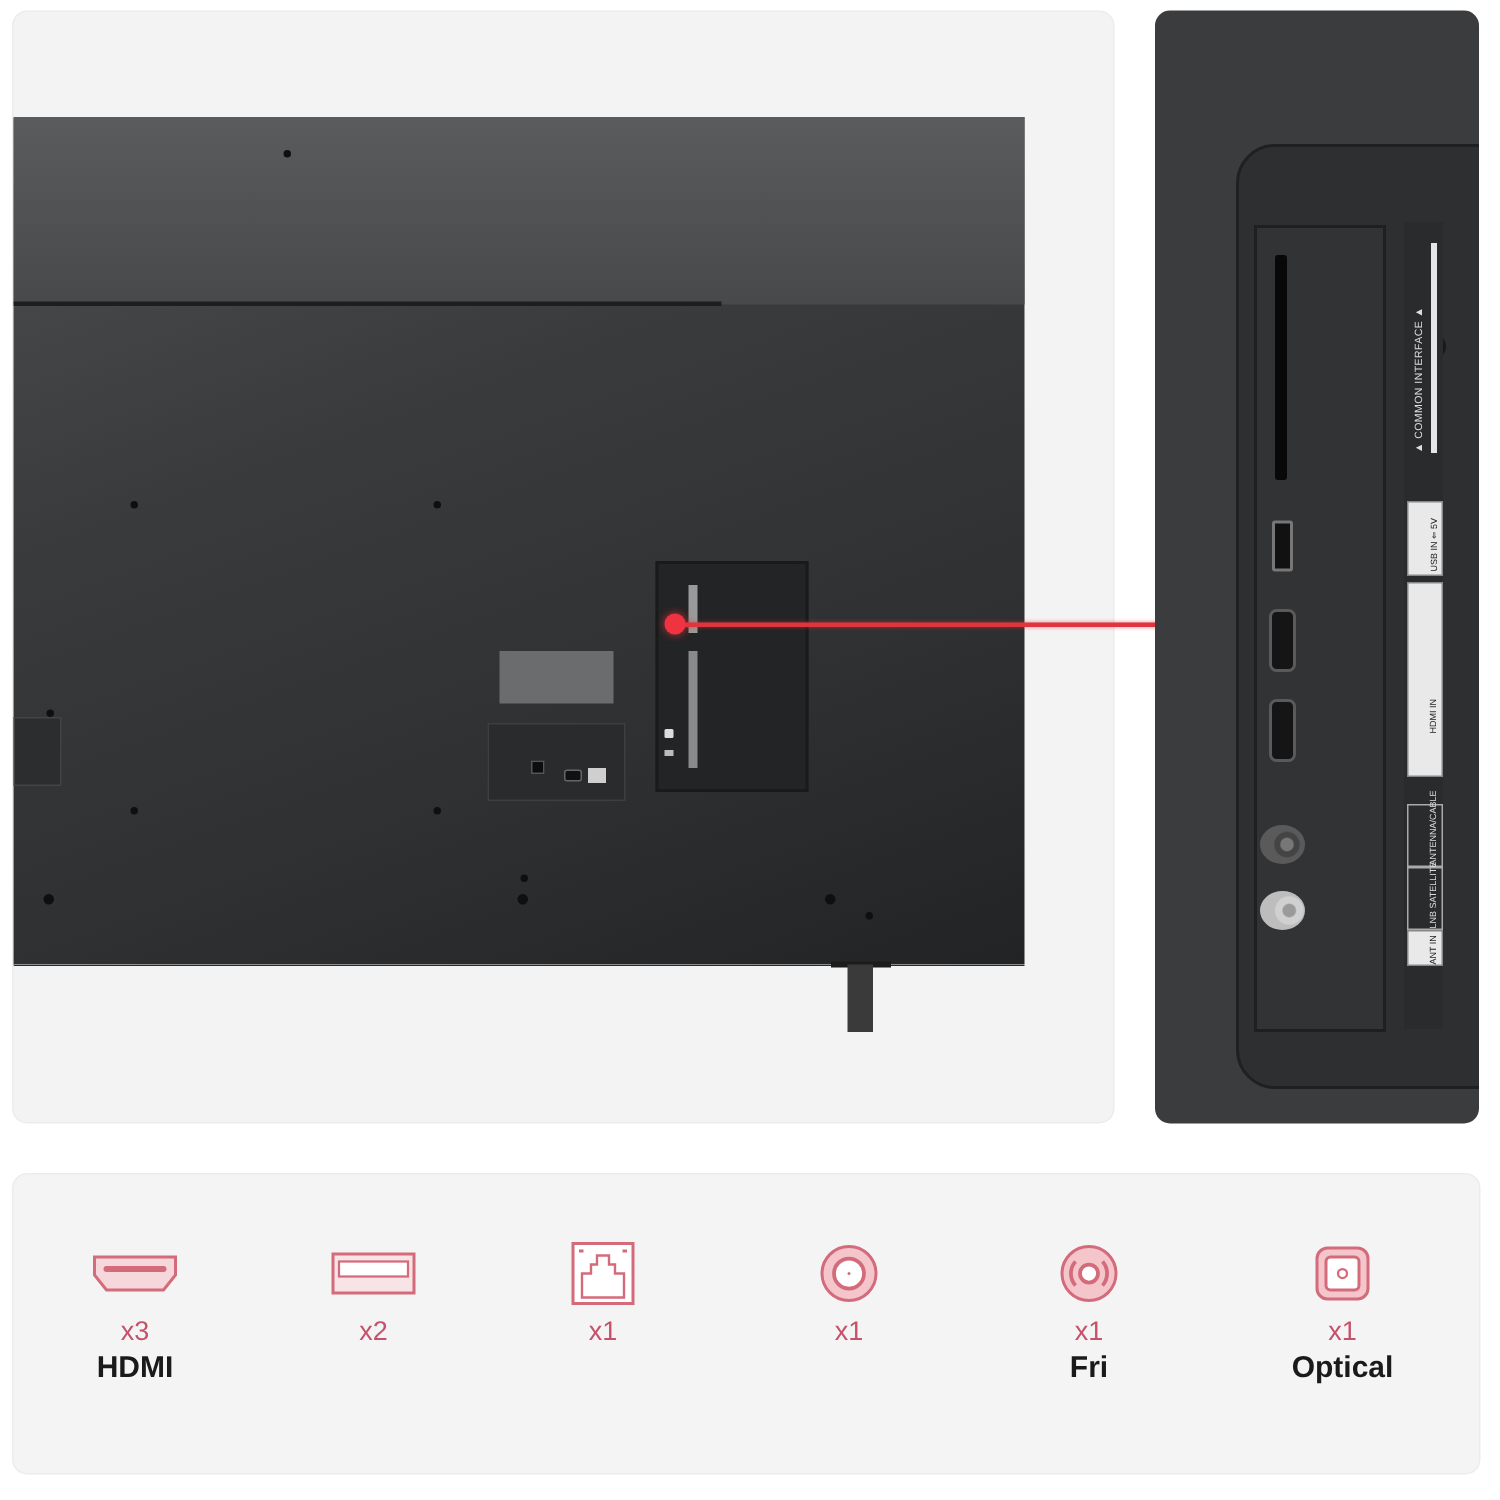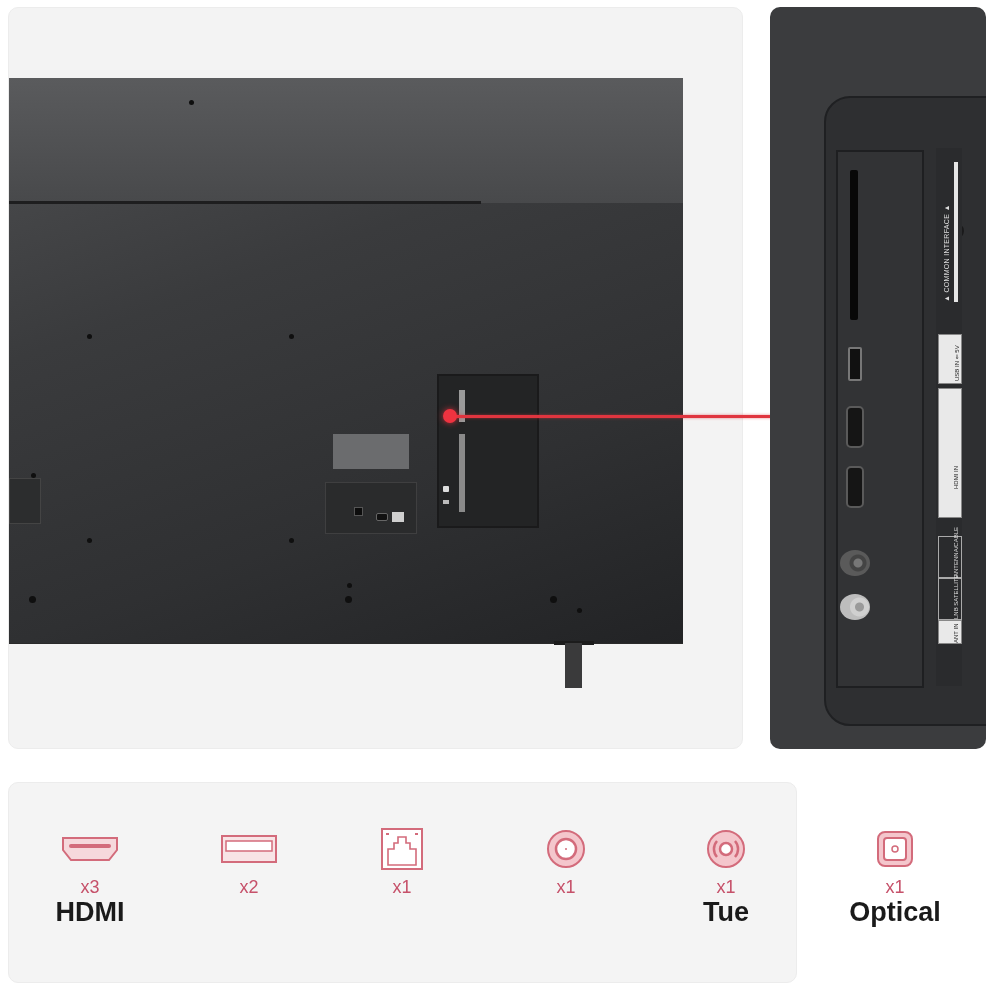--- a/index.html
+++ b/index.html
@@ -49,27 +49,27 @@
   .port-hdmi { position:absolute; left:8px; width:18px; height:42px; background:#151515; border:2px solid #5a5a5a; border-radius:5px; }
   .port-coax { position:absolute; left:2px; width:30px; height:26px; border-radius:50%; }
   .knob { position:absolute; left:120px; top:124px; width:18px; height:18px; border-radius:50%; background:#232425; border:2px solid #1a1a1b; }
   .label-strip { position:absolute; left:110px; top:50px; width:26px; height:538px; background:#2a2b2d; }
   .ci-label { position:absolute; left:4px; top:14px; width:18px; height:140px; border-right:4px solid #e6e6e6; }
   .ci-text { position:absolute; left:3px; top:140px; transform-origin:left top; transform: rotate(-90deg); font-size:7px; color:#ddd; white-space:nowrap; letter-spacing:.3px; }
   .lab-box { position:absolute; left:2px; width:24px; border:1px solid #888; background:#e9e9e9; }
   .lab-box .t { position:absolute; left:14px; transform-origin:left top; transform:rotate(-90deg); font-size:6px; color:#222; white-space:nowrap; }
 
   .panel-bottom {
-    position:absolute; left:8px; top:782px; width:789px; height:201px;
+    position:absolute; left:8px; top:782px; width:979px; height:201px;
     background:#f4f4f4; border-radius:10px; border:1px solid #ececec;
   }
   .conn { position:absolute; top:44px; width:150px; text-align:center; }
   .conn .icon { height:44px; display:flex; align-items:center; justify-content:center; }
   .conn .count { color:#c6516a; font-size:18px; margin-top:6px; line-height:20px; }
-  .conn .name { color:#1a1a1a; font-size:27px; font-weight:bold; line-height:30px; }
+  .conn .name { color:#1a1a1a; font-size:20px; font-weight:bold; line-height:30px; }
 </style>
 </head>
 <body>
 
 <div class="panel-main">
   <div class="tv-back">
     <div class="top-band"></div>
     <div class="seam"></div>
     <div class="hole" style="left:180px;top:22px;"></div>
     <div class="hole" style="left:78px;top:256px;"></div>
@@ -181,21 +181,21 @@
   <div class="conn" style="left:642px;">
     <div class="icon">
       <svg width="40" height="40" viewBox="0 0 40 40">
           <circle cx="20" cy="20" r="18" fill="#f4c6cc" stroke="#d36b7b" stroke-width="2"></circle>
           <path d="M11 12 A12 12 0 0 0 11 28" fill="none" stroke="#d36b7b" stroke-width="2.5"></path>
           <path d="M29 12 A12 12 0 0 1 29 28" fill="none" stroke="#d36b7b" stroke-width="2.5"></path>
           <circle cx="20" cy="20" r="6" fill="#fff" stroke="#d36b7b" stroke-width="2.5"></circle>
         </svg>
     </div>
     <div class="count">x1</div>
-    <div class="name">Tue</div>
+    <div class="name">Fri</div>
   </div>
   <div class="conn" style="left:811px;">
     <div class="icon">
       <svg width="38" height="38" viewBox="0 0 38 38">
           <rect x="2" y="2" width="34" height="34" rx="7" fill="#f4c6cc" stroke="#d36b7b" stroke-width="2"></rect>
           <rect x="8" y="8" width="22" height="22" rx="3" fill="#fff" stroke="#d36b7b" stroke-width="2"></rect>
           <circle cx="19" cy="19" r="3" fill="none" stroke="#d36b7b" stroke-width="1.5"></circle>
         </svg>
     </div>
     <div class="count">x1</div>

